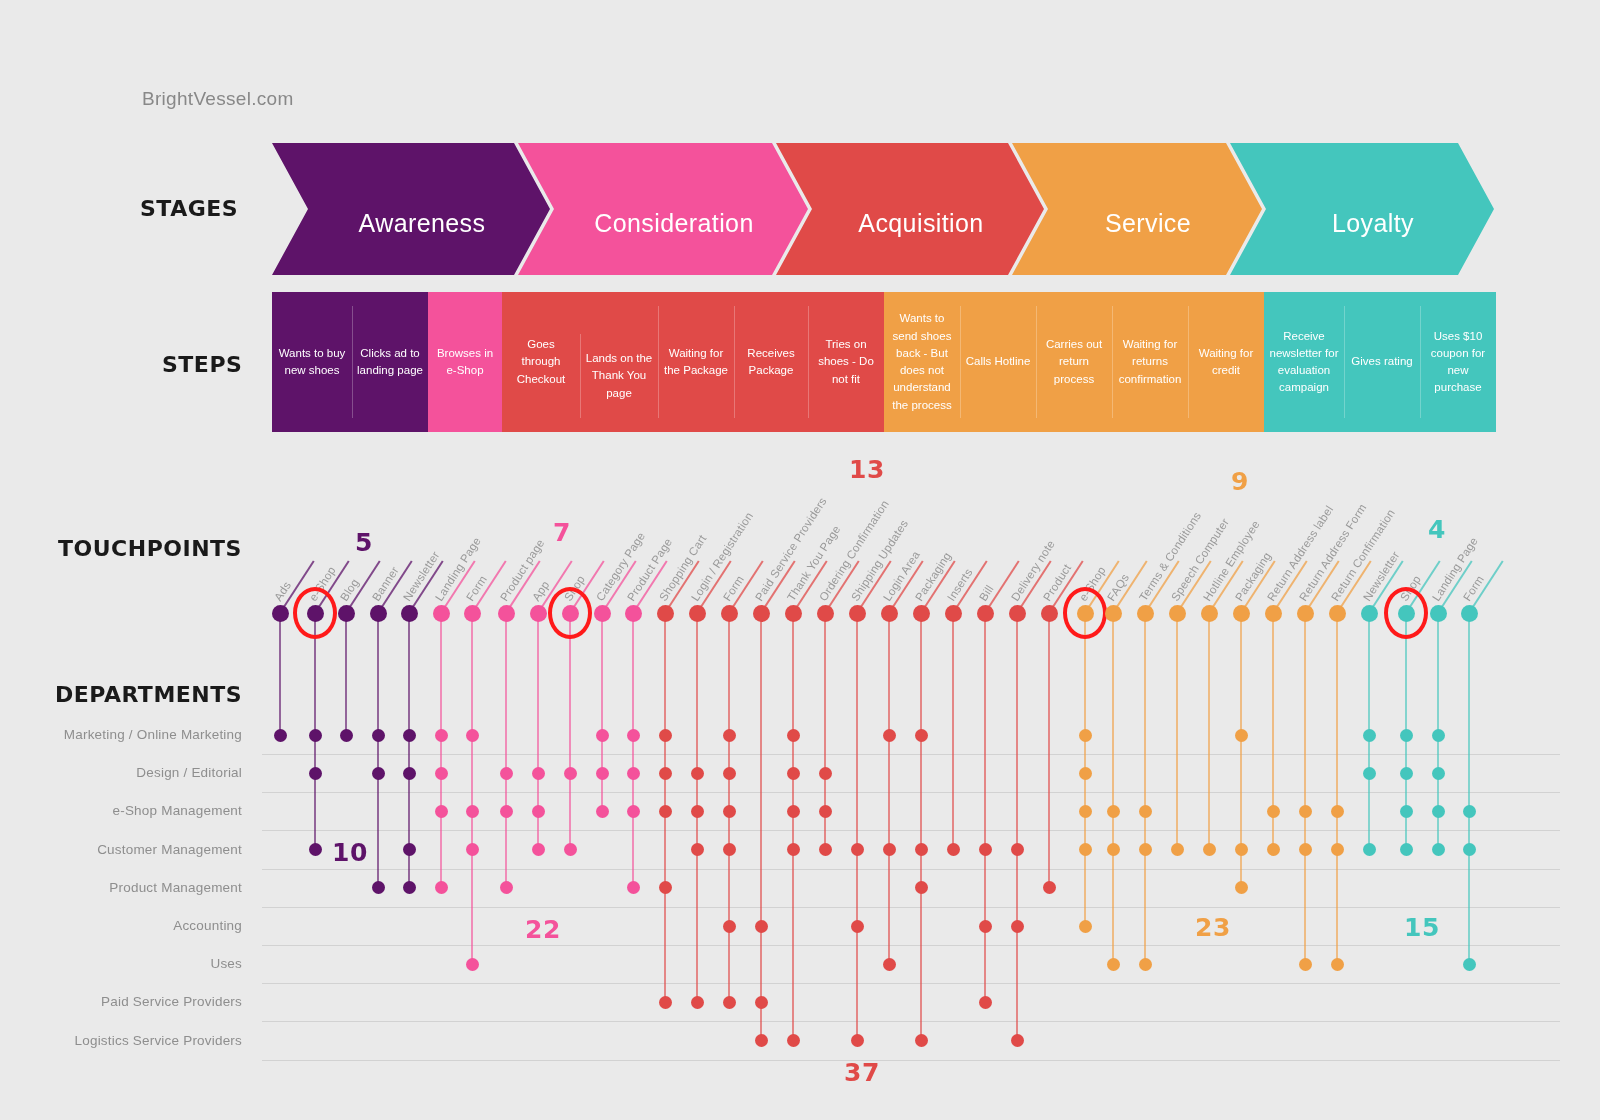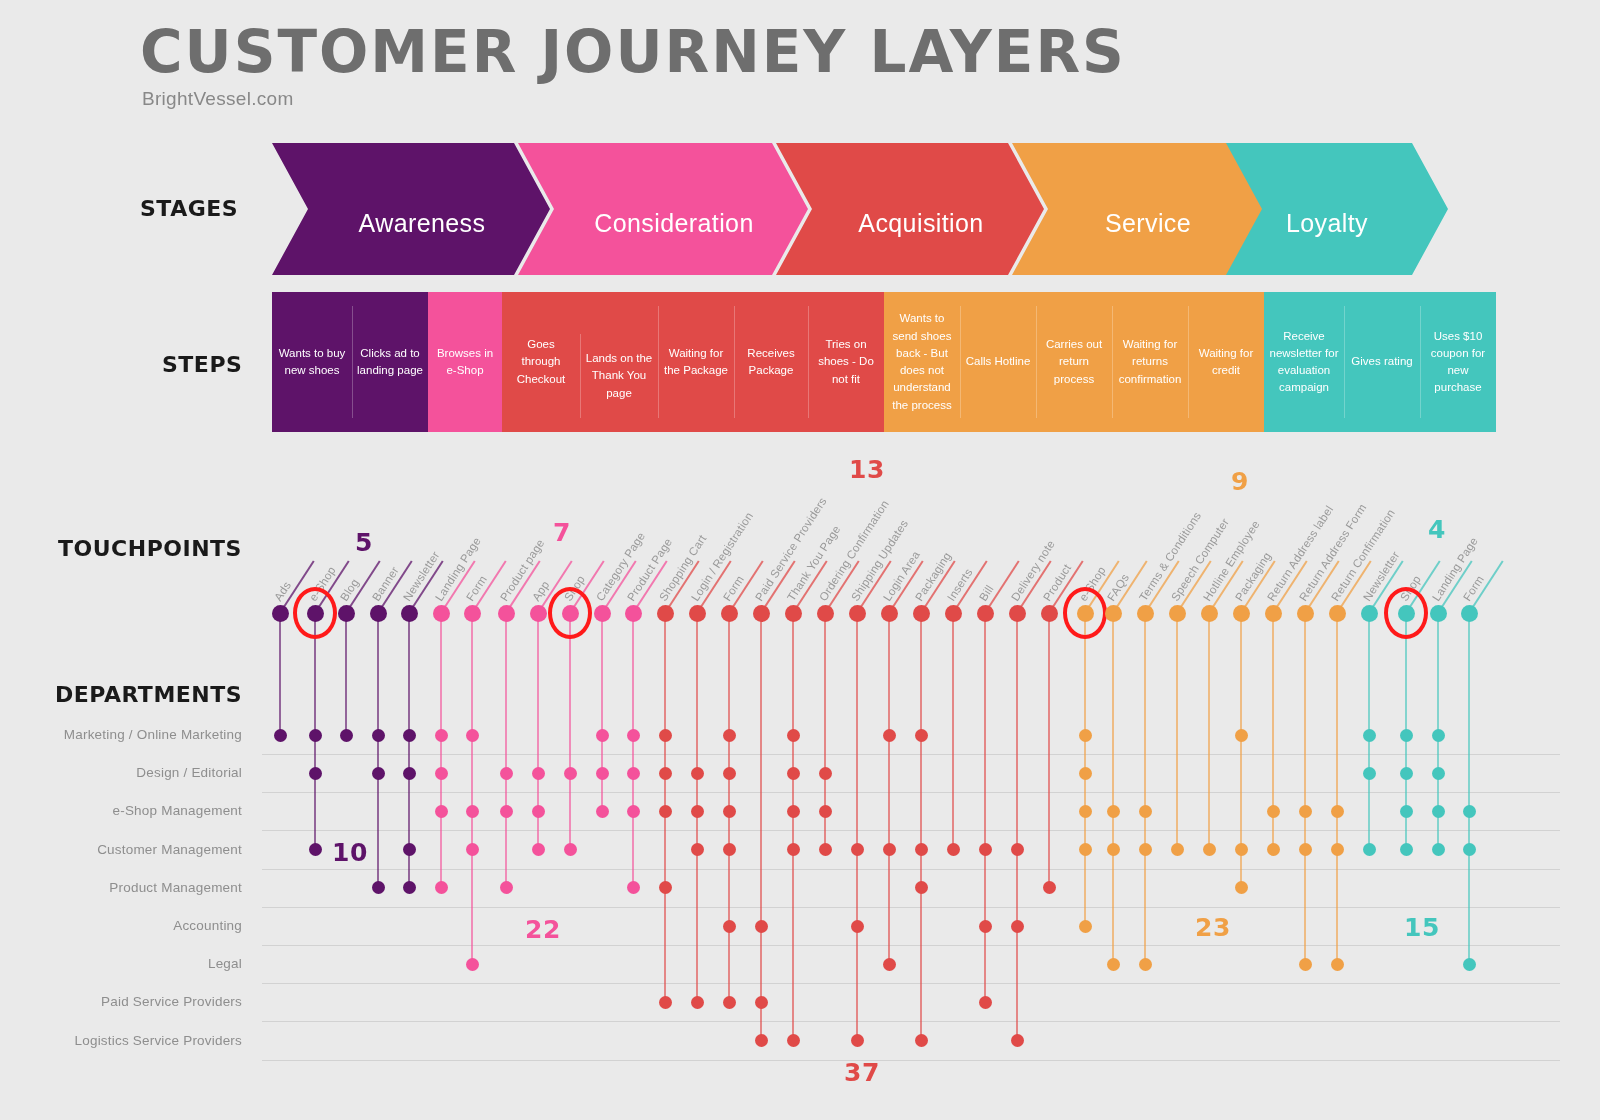--- a/index.html
+++ b/index.html
@@ -76,42 +76,41 @@
   .highlight {
     position: absolute; border: 4px solid #ff1a1a; border-radius: 50%;
     width: 44px; height: 52px; pointer-events: none;
   }
 </style>
 </head>
 <body>
 
 <div id="root">
 
-  <div class="title">CUSTOMER JOURNEY LAYERS</div>
   <div class="subtitle">BrightVessel.com</div>
 
   <div class="rowlabel" style="left:140px;top:196px;">STAGES</div>
   <div class="rowlabel" style="left:162px;top:352px;">STEPS</div>
   <div class="rowlabel" style="left:58px;top:536px;">TOUCHPOINTS</div>
   <div class="rowlabel" style="left:55px;top:682px;">DEPARTMENTS</div>
 
   <div id="stages">
       <div class="stage" style="left: 0px; width: 278px; background: rgb(94, 19, 105); z-index: 10; clip-path: polygon(0px 0px, calc(100% - 36px) 0px, 100% 50%, calc(100% - 36px) 100%, 0px 100%, 36px 50%);">
         <span>Awareness</span>
       </div>
       <div class="stage" style="left: 246px; width: 290px; background: rgb(244, 82, 155); z-index: 9; clip-path: polygon(0px 0px, calc(100% - 36px) 0px, 100% 50%, calc(100% - 36px) 100%, 0px 100%, 36px 50%);">
         <span>Consideration</span>
       </div>
       <div class="stage" style="left: 504px; width: 268px; background: rgb(224, 74, 72); z-index: 8; clip-path: polygon(0px 0px, calc(100% - 36px) 0px, 100% 50%, calc(100% - 36px) 100%, 0px 100%, 36px 50%);">
         <span>Acquisition</span>
       </div>
       <div class="stage" style="left: 740px; width: 250px; background: rgb(240, 160, 70); z-index: 7; clip-path: polygon(0px 0px, calc(100% - 36px) 0px, 100% 50%, calc(100% - 36px) 100%, 0px 100%, 36px 50%);">
         <span>Service</span>
       </div>
-      <div class="stage" style="left: 912px; width: 264px; background: rgb(68, 198, 189); z-index: 6; clip-path: polygon(0px 0px, calc(100% - 36px) 0px, 100% 50%, calc(100% - 36px) 100%, 0px 100%, 36px 50%);">
+      <div class="stage" style="left: 958px; width: 264px; background: rgb(68, 198, 189); z-index: 6; clip-path: polygon(0px 0px, calc(100% - 36px) 0px, 100% 50%, calc(100% - 36px) 100%, 0px 100%, 36px 50%);">
         <span>Loyalty</span>
       </div>
     </div>
 
   <div id="steps">
       <div class="stepgroup" style="left: 0px; background: rgb(94, 19, 105);">
         <div class="step" style="width: 80px;">
           <span>Wants to buy new shoes</span>
         </div>
         <div class="step" style="width: 76px;">
@@ -176,21 +175,21 @@
       <div class="deptlabel" style="top: 765.2px;">Design / Editorial</div>
       <div class="gridline" style="top: 792.2px;"></div>
       <div class="deptlabel" style="top: 803.4px;">e-Shop Management</div>
       <div class="gridline" style="top: 830.4px;"></div>
       <div class="deptlabel" style="top: 841.6px;">Customer Management</div>
       <div class="gridline" style="top: 868.6px;"></div>
       <div class="deptlabel" style="top: 879.8px;">Product Management</div>
       <div class="gridline" style="top: 906.8px;"></div>
       <div class="deptlabel" style="top: 918px;">Accounting</div>
       <div class="gridline" style="top: 945px;"></div>
-      <div class="deptlabel" style="top: 956.2px;">Legal</div>
+      <div class="deptlabel" style="top: 956.2px;">Uses</div>
       <div class="gridline" style="top: 983.2px;"></div>
       <div class="deptlabel" style="top: 994.4px;">Paid Service Providers</div>
       <div class="gridline" style="top: 1021.4px;"></div>
       <div class="deptlabel" style="top: 1032.6px;">Logistics Service Providers</div>
       <div class="gridline" style="top: 1059.6px;"></div>
       <div class="col-line" style="left: 279px; top: 613px; height: 122px; background: rgb(94, 19, 105); opacity: 0.62;"></div>
       <div class="tp-stem" style="left: 279px; bottom: 507px; height: 62px; background: rgb(94, 19, 105); opacity: 0.75; transform: rotate(33deg);"></div>
       <div class="tp-label" style="left: 282px; top: 591px;">Ads</div>
       <div class="dot head" style="left: 271.5px; top: 604.5px; background: rgb(94, 19, 105);"></div>
       <div class="dot node" style="left: 273.5px; top: 728.5px; background: rgb(94, 19, 105);"></div>

